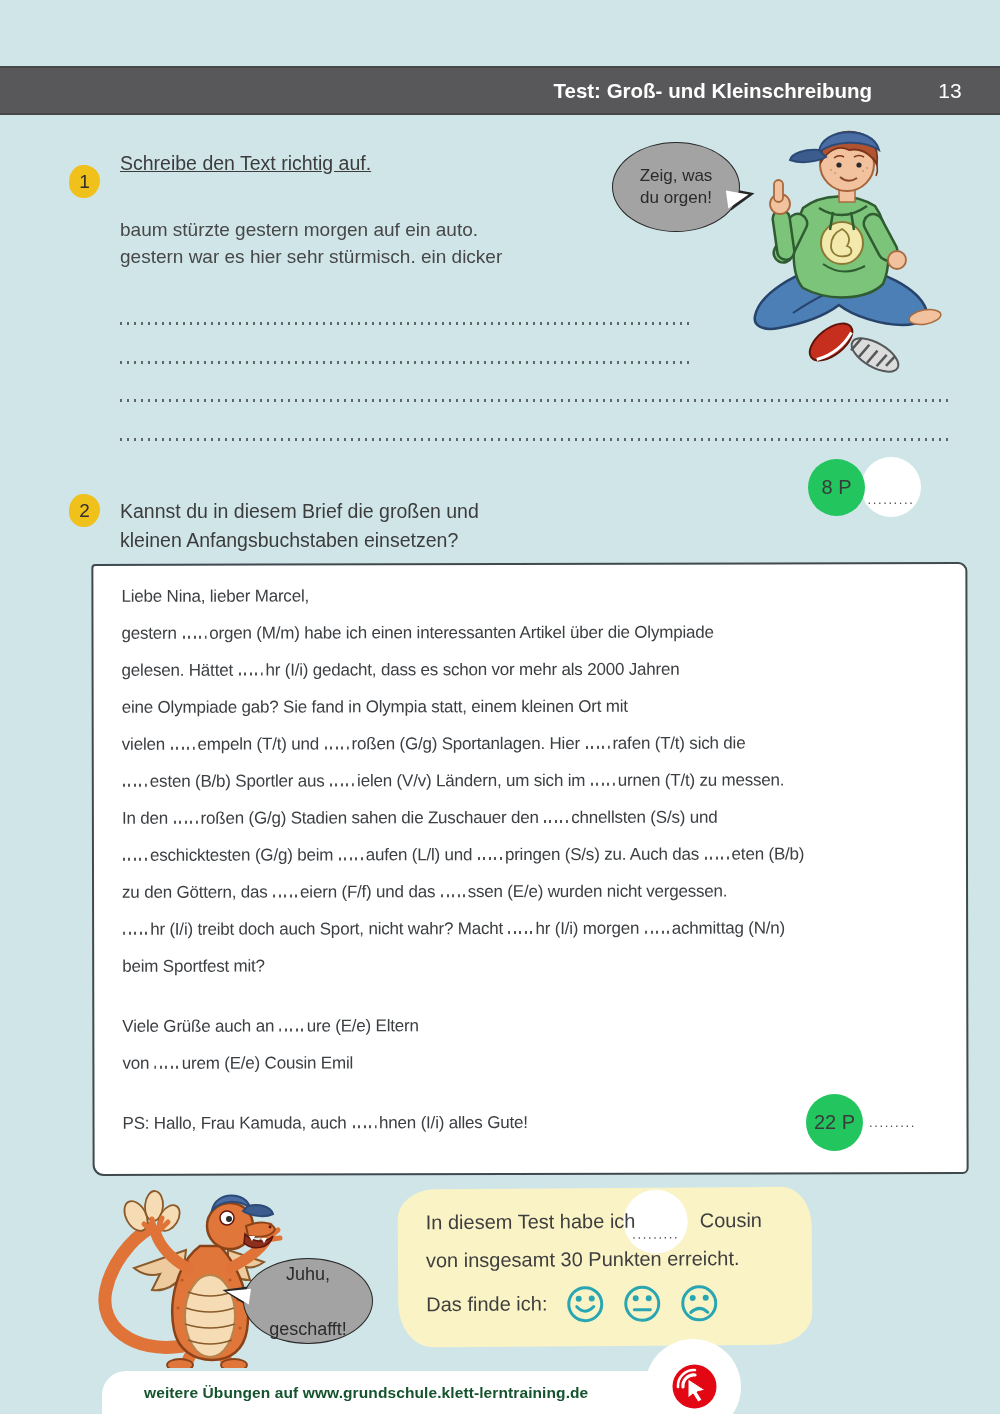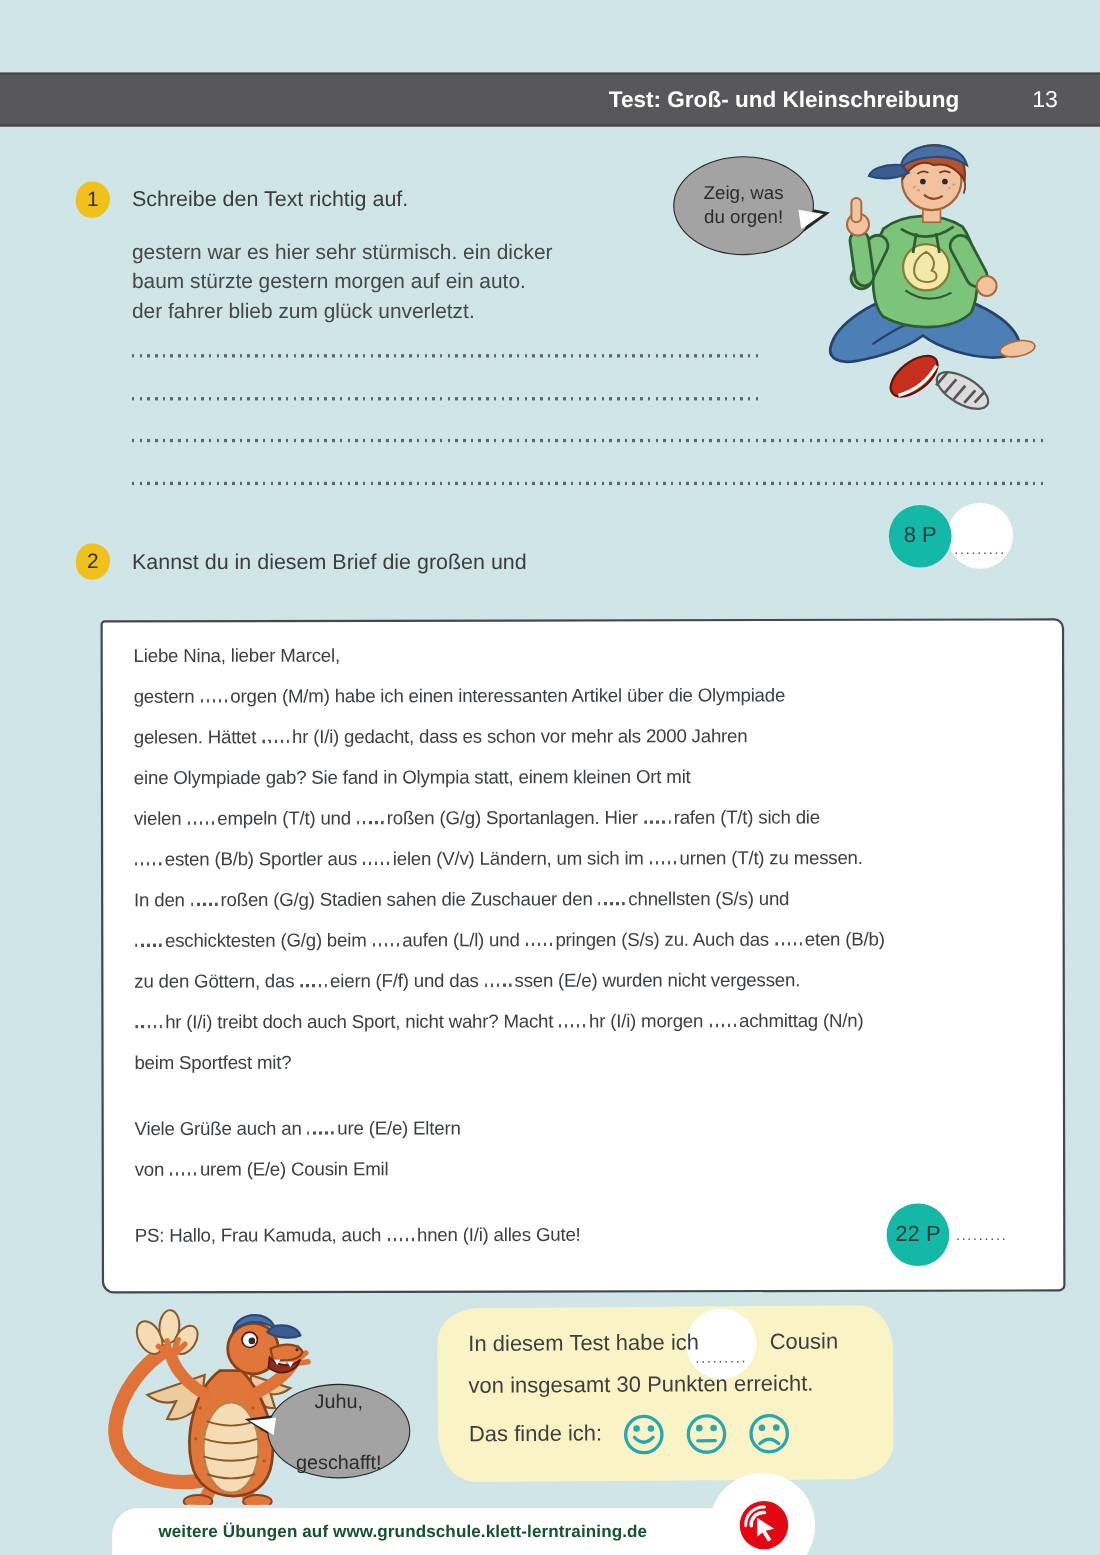--- a/index.html
+++ b/index.html
@@ -19,21 +19,21 @@
 
   
   .dotline{position:absolute;height:3px;background-image:repeating-linear-gradient(to right,#5d686b 0,#5d686b 2.2px,transparent 2.2px,transparent 7px);}
 
   
   .bubble{position:absolute;background:#a3a3a3;border:1.7px solid #262626;border-radius:50%;display:flex;flex-direction:column;align-items:center;justify-content:center;color:#2b2b2b;z-index:5;}
   .bubble .bl{line-height:22px;}
   .tail{position:absolute;width:0;height:0;z-index:4;}
 
   
-  .pcircle{position:absolute;border-radius:50%;background:#14b8a6;display:flex;align-items:center;justify-content:center;color:#3a3a3a;font-size:20px;z-index:3;}
+  .pcircle{position:absolute;border-radius:50%;background:#22c55e;display:flex;align-items:center;justify-content:center;color:#3a3a3a;font-size:20px;z-index:3;}
   .wcircle{position:absolute;border-radius:50%;background:#ffffff;display:flex;align-items:flex-end;justify-content:center;z-index:2;}
   .dots{color:#4c4c4c;font-size:13px;letter-spacing:1.6px;}
 
   
   .letter{position:absolute;left:92px;top:563px;width:876px;height:612px;background:#ffffff;border:2px solid #40494d;border-radius:4px 9px 6px 11px;box-sizing:border-box;padding:12px 22px 0 28px;transform:rotate(-0.12deg);color:#3b3f42;font-size:17px;letter-spacing:-0.2px;}
   .letter-line{height:37px;line-height:37px;white-space:nowrap;}
   .gap1{margin-top:23px;}
   .blank{display:inline-block;width:24px;height:3px;background-image:repeating-linear-gradient(to right,#555 0,#555 2px,transparent 2px,transparent 5.5px);margin:0 3px 0 1px;}
   .letter-dots{position:absolute;z-index:3;}
 
@@ -55,25 +55,24 @@
 <body>
 
 <div id="page">
 
   <div class="header-bar">
     <div class="header-title">Test: Groß- und Kleinschreibung</div>
     <div class="page-num">13</div>
   </div>
 
   <div class="badge" style="left:69px;top:165px;">1</div>
-  <div class="prompt" style="left:120px;top:170px;">Schreibe den Text richtig auf.</div>
+  <div class="prompt" style="left:120px;top:152px;text-decoration:underline;">Schreibe den Text richtig auf.</div>
   <div class="para" style="left:120px;top:216px;">
+    <div>baum stürzte gestern morgen auf ein auto.</div>
     <div>gestern war es hier sehr stürmisch. ein dicker</div>
-    <div>baum stürzte gestern morgen auf ein auto.</div>
-    <div>der fahrer blieb zum glück unverletzt.</div>
   </div>
   <div class="dotline" style="left:120px;top:322px;width:570px;"></div>
   <div class="dotline" style="left:120px;top:361px;width:570px;"></div>
   <div class="dotline" style="left:120px;top:399px;width:830px;"></div>
   <div class="dotline" style="left:120px;top:438px;width:830px;"></div>
 
   <div class="bubble" style="left:612px;top:142px;width:126px;height:88px;font-size:17px;">
     <div class="bl">Zeig, was</div>
     <div class="bl">du orgen!</div>
   </div>
@@ -123,20 +122,21 @@
   </svg>
 
   <div class="pcircle" style="left:808px;top:459px;width:57px;height:57px;">8 P</div>
   <div class="wcircle" style="left:861px;top:457px;width:60px;height:60px;padding-bottom:0;">
     <span class="dots" style="margin-bottom:10px;">.........</span>
   </div>
 
   <div class="badge" style="left:69px;top:494px;">2</div>
   <div class="prompt" style="left:120px;top:497px;line-height:29px;">
     <div>Kannst du in diesem Brief die großen und</div>
+    <div>kleinen Anfangsbuchstaben einsetzen?</div>
   </div>
 
   <div class="letter">
     <div id="letter-body">
         <div class="letter-line">Liebe Nina, lieber Marcel,</div>
         <div class="letter-line">gestern <span class="blank"></span>orgen (M/m) habe ich einen interessanten Artikel über die Olympiade</div>
         <div class="letter-line">gelesen. Hättet <span class="blank"></span>hr (I/i) gedacht, dass es schon vor mehr als 2000 Jahren</div>
         <div class="letter-line">eine Olympiade gab? Sie fand in Olympia statt, einem kleinen Ort mit</div>
         <div class="letter-line">vielen <span class="blank"></span>empeln (T/t) und <span class="blank"></span>roßen (G/g) Sportanlagen. Hier <span class="blank"></span>rafen (T/t) sich die</div>
         <div class="letter-line"><span class="blank"></span>esten (B/b) Sportler aus <span class="blank"></span>ielen (V/v) Ländern, um sich im <span class="blank"></span>urnen (T/t) zu messen.</div>

